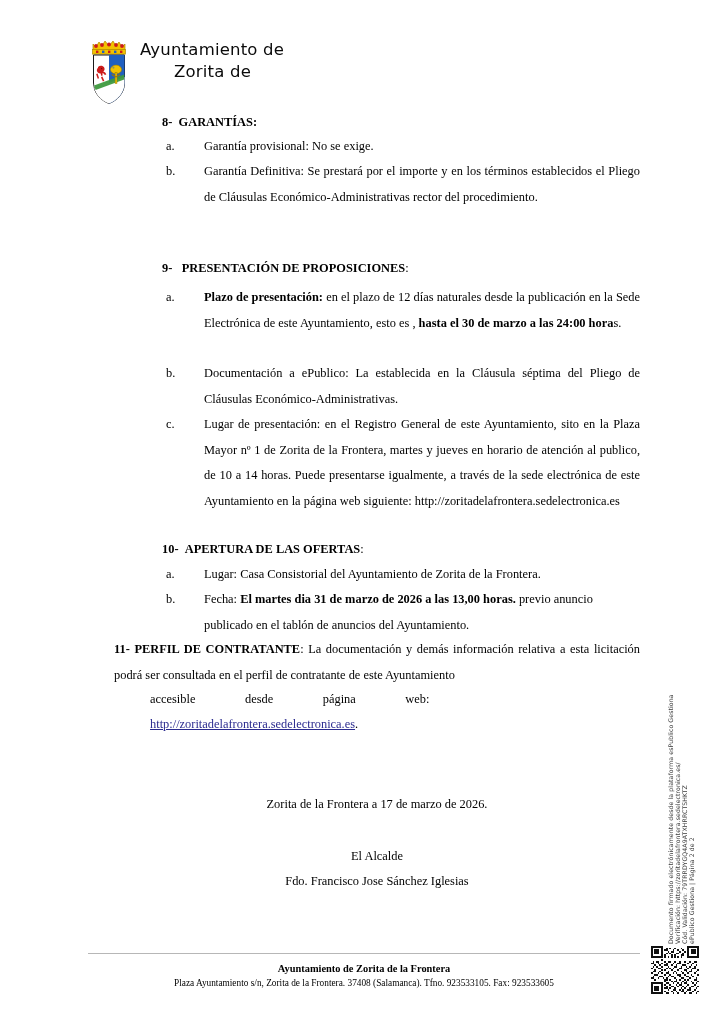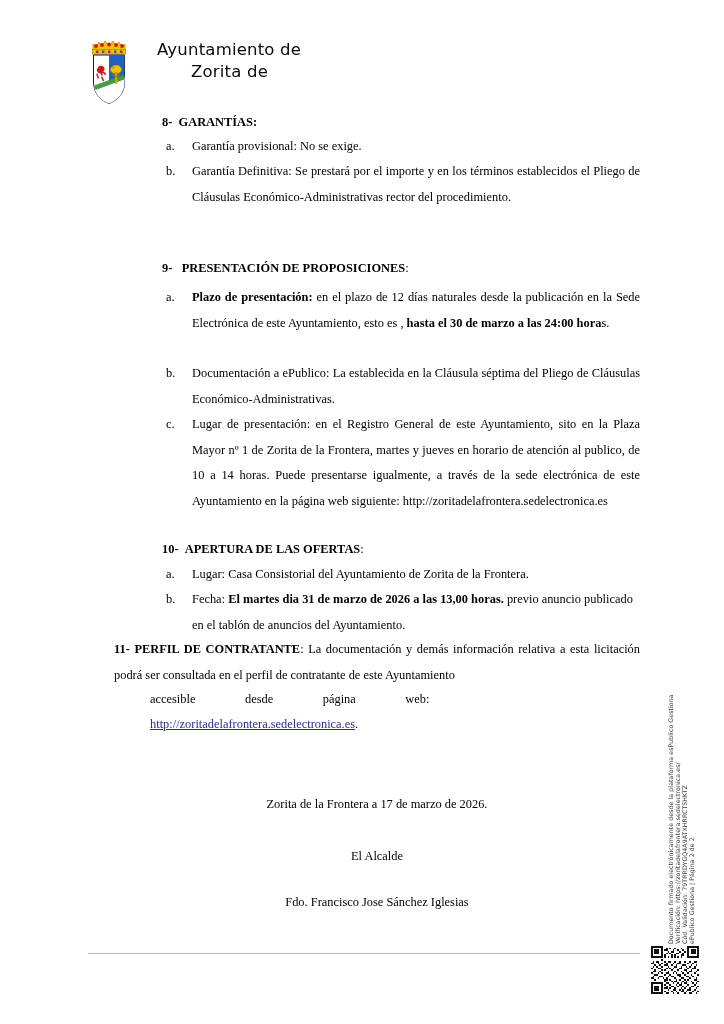--- a/index.html
+++ b/index.html
@@ -26,21 +26,21 @@
     background: #fff;
   }
 
   
   .letterhead {
     position: absolute;
     left: 86px;
     top: 33px;
     display: flex;
     align-items: flex-start;
-    gap: 25px;
+    gap: 8px;
   }
   .crest {
     width: 46px;
     height: 72px;
     position: relative;
     flex: 0 0 auto;
   }
   .org-lines {
     padding-top: 6px;
     font-family: "DejaVu Sans", "Liberation Sans", sans-serif;
@@ -82,21 +82,21 @@
     line-height: 25.5px;
   }
   .sub > .marker {
     position: absolute;
     left: 0;
     top: 0;
     width: 26px;
     text-align: left;
   }
   .sub > .content {
-    margin-left: 26px;
+    margin-left: 38px;
     text-align: justify;
     text-justify: inter-word;
   }
 
   b, .b { font-weight: bold; }
 
   .linky {
     color: #2b2b8f;
     text-decoration: underline;
   }
@@ -275,24 +275,28 @@
     </div>
 
     <div class="blk" style="left:150px; top:712px; width:490px; text-align:left;">
       <a class="linky" href="#">http://zoritadelafrontera.sedelectronica.es</a><span>.</span>
     </div>
 
     <div class="blk center" style="left:114px; top:762px; width:526px;">Zorita de la Frontera a 17 de marzo de 2026.</div>
 
     <div class="blk center" style="left:114px; top:814px; width:526px;">El  Alcalde</div>
 
-    <div class="blk center" style="left:114px; top:860px; width:526px;text-align:center;">Fdo. Francisco Jose Sánchez Iglesias</div>
+    <div class="blk center" style="left:114px; top:839px; width:526px;text-align:center;">Fdo. Francisco Jose Sánchez Iglesias</div>
   </div>
 
   <div class="footer-rule"></div>
+  <div class="footer">
+    <div class="f1">Ayuntamiento de Zorita de la Frontera</div>
+    <div class="f2">Plaza Ayuntamiento s/n, Zorita de la Frontera. 37408 (Salamanca). Tfno. 923533105. Fax: 923533605</div>
+  </div>
 
   <div class="stamp">
     <div class="rot r1">ePublico Gestiona | Página 2 de 2</div>
     <div class="rot r2">Cód. Validación: 79TRRDYGQ4A9ATXHRRCTSHKTZ</div>
     <div class="rot r3">Verificación: https://zoritadelafrontera.sedelectronica.es/</div>
     <div class="rot r4">Documento firmado electrónicamente desde la plataforma esPublico Gestiona</div>
   </div>
 
   <div class="qr">
     <svg viewBox="0 0 29 29" width="48" height="48" shape-rendering="crispEdges" aria-hidden="true">

